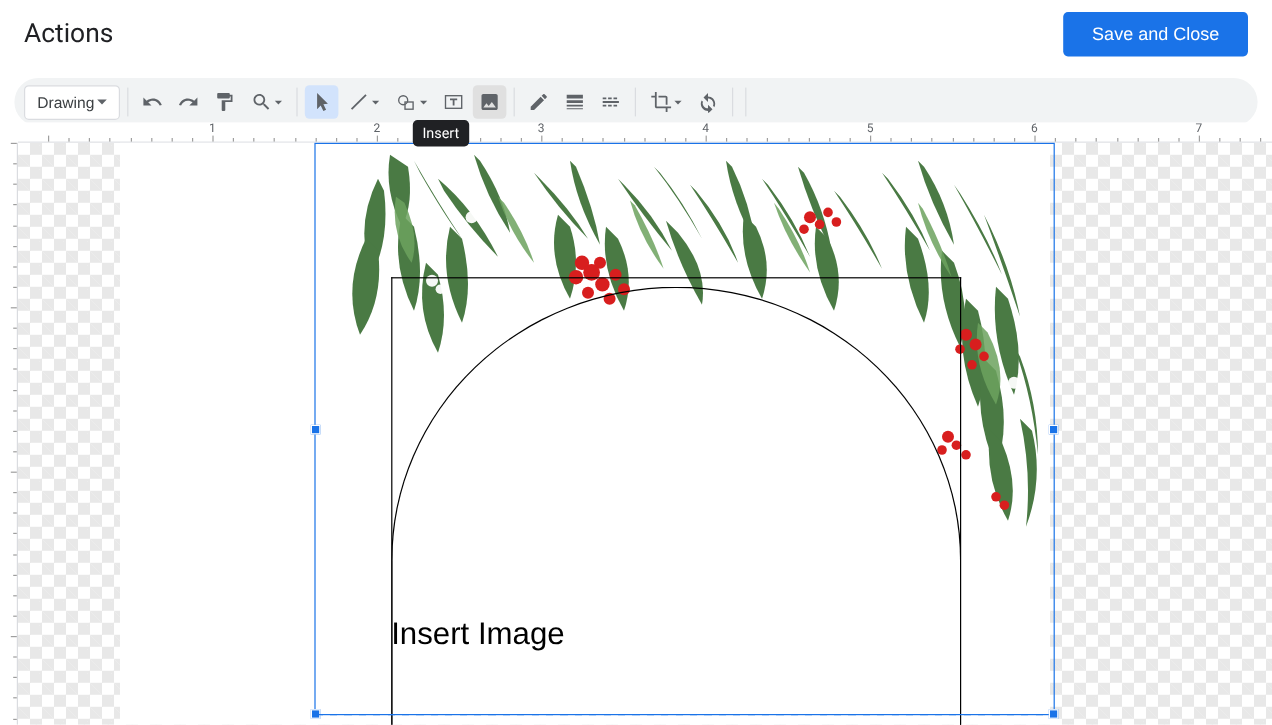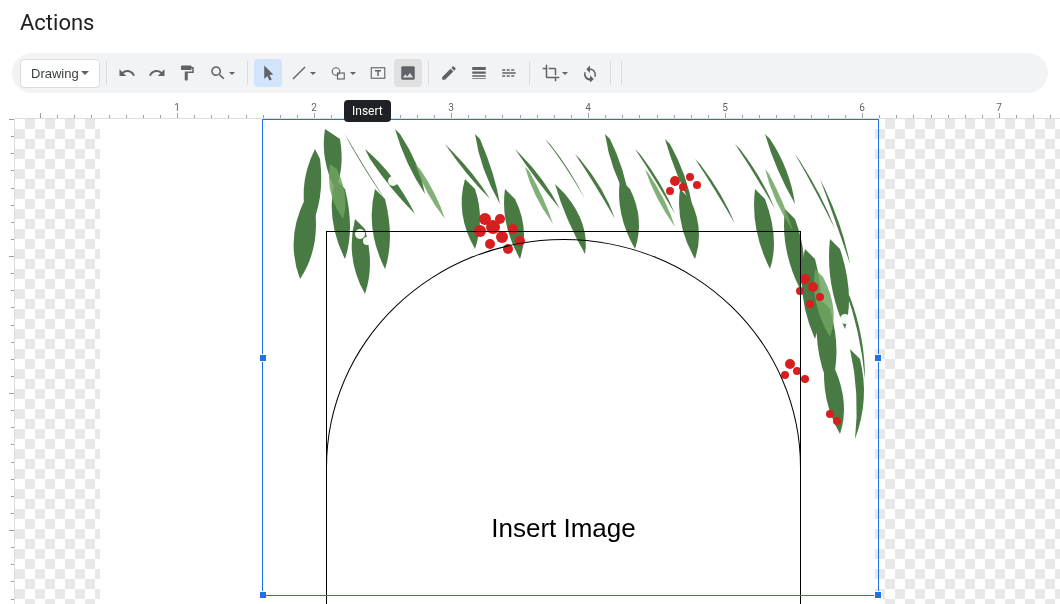--- a/index.html
+++ b/index.html
@@ -52,29 +52,30 @@
     .handle { position: absolute; width: 8px; height: 8px; background: #1a73e8; border: 1px solid #fff; }
     .handle.w { left: -4px; top: 50%; transform: translateY(-50%); }
     .handle.e { right: -4px; top: 50%; transform: translateY(-50%); }
     .handle.sw { left: -4px; bottom: -4px; }
     .handle.se { right: -4px; bottom: -4px; }
     .sel-dash { position: absolute; left: 0; right: 0; bottom: -1px; height: 1px; background: repeating-linear-gradient(90deg, #1a73e8 0 6px, transparent 6px 12px); }
     
     .inner-rect { position: absolute; top: 112px; left: 311px; width: 475px; height: 400px; border: 1.5px solid #000; border-bottom: none; }
     .arch { position: absolute; top: 120px; left: 311px; width: 475px; height: 600px; border: 1.5px solid #000; border-radius: 50% 50% 0 0 / 38% 38% 0 0; border-bottom: none; }
     
-    .center-text { position: absolute; top: 394px; left: 311px; width: 475px; text-align: center; font-size: 26px; color: #000; font-family: Arial, sans-serif; }
+    .center-text { position: absolute; top: 394px; left: 311px; width: 475px; font-size: 26px; color: #000; font-family: Arial, sans-serif; }
     
     .flora { position: absolute; top: 0; left: 250px; width: 620px; height: 340px; pointer-events: none; }
   </style>
 </head>
 <body>
 
 <div class="header">
   <div class="title">Actions</div>
+  <button class="save-btn">Save and Close</button>
 </div>
 
 <div class="toolbar">
   <button class="actions-btn">
     <span>Drawing</span>
     <span class="caret"></span>
   </button>
   <div class="sep"></div>
 
   <div class="tbtn">

